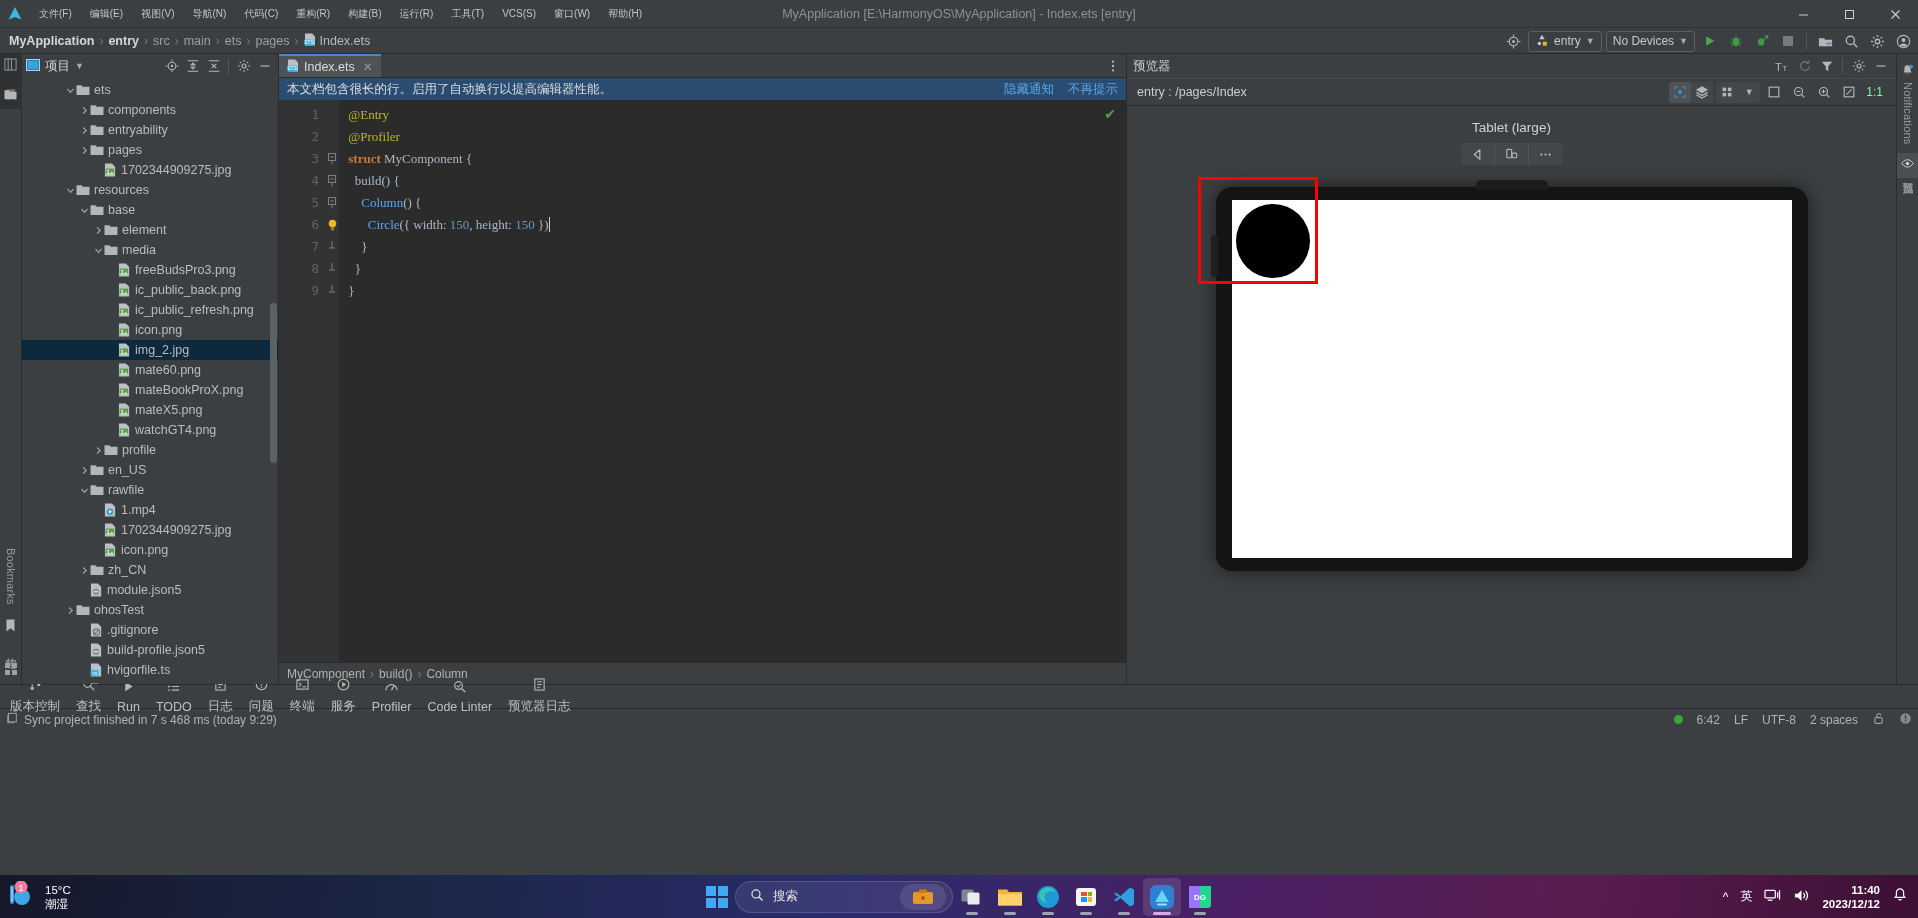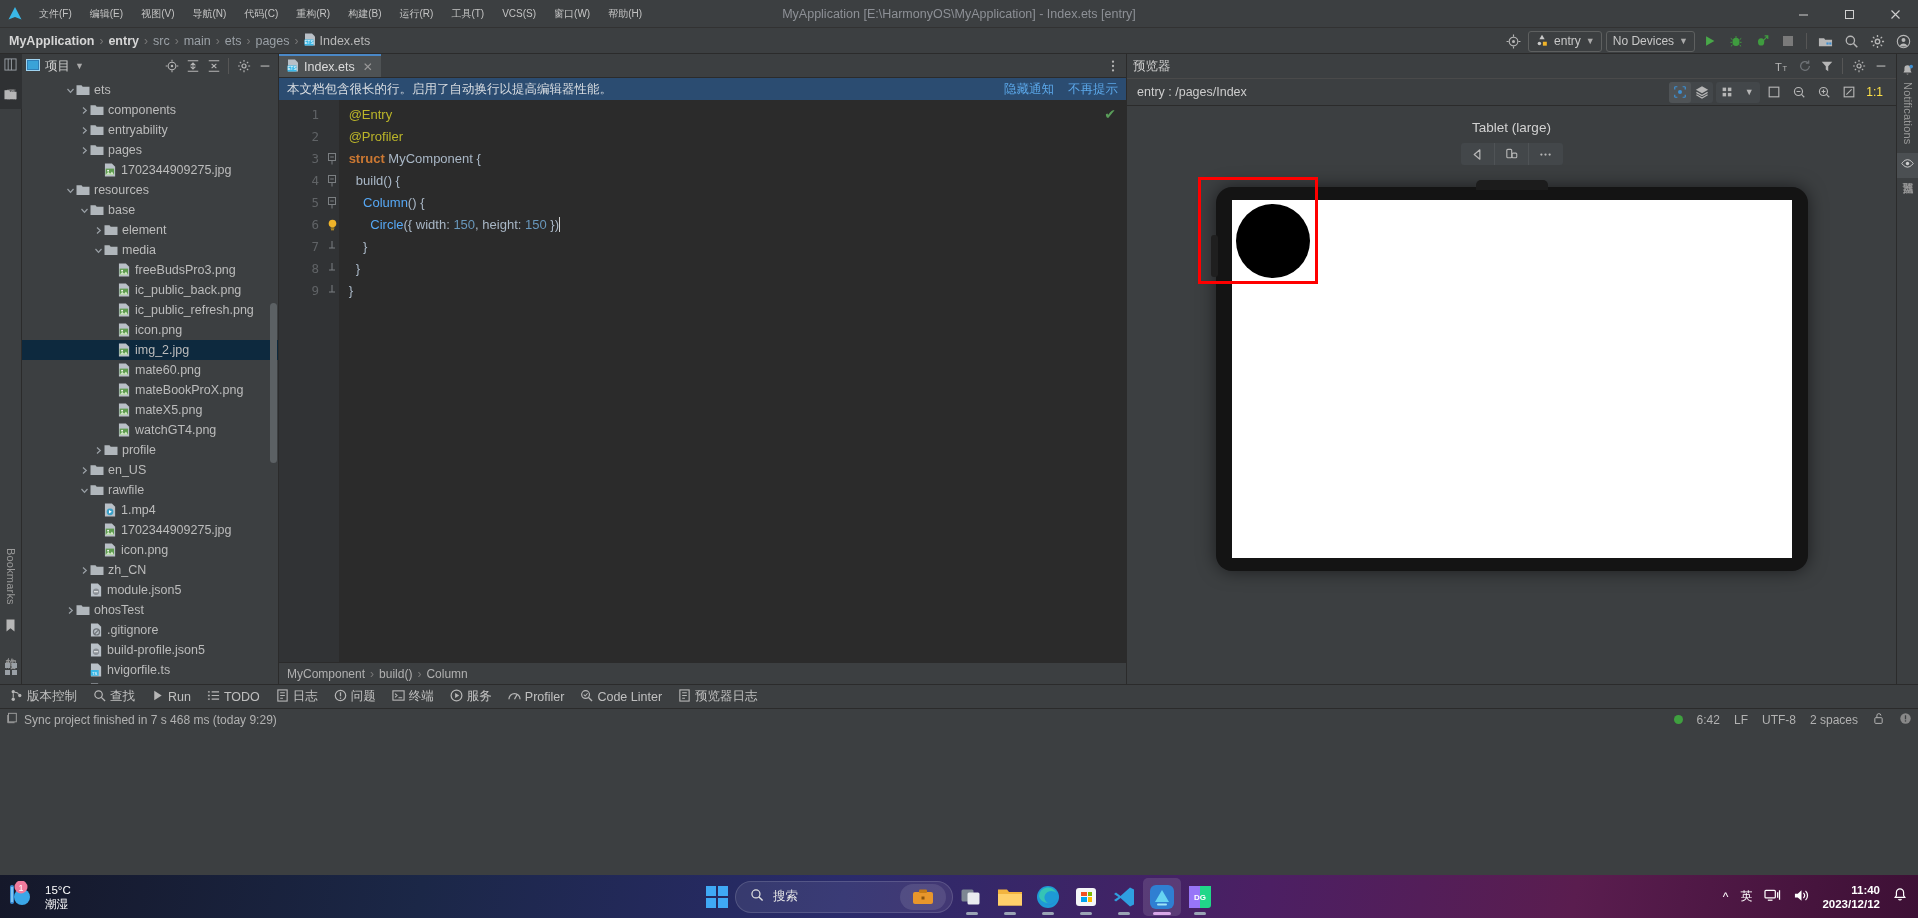--- a/index.html
+++ b/index.html
@@ -91,21 +91,21 @@
     font-size:12.5px; color:#d9dde1; position:relative;
   }
   .notif-links { margin-left:auto; display:flex; gap:14px; }
   .notif-link { color:#5ba7e8; }
 
   .codearea { flex:1; display:flex; position:relative; background:#2b2b2b; overflow:hidden; }
   .gutter { width:46px; background:#313335; flex:none; padding-top:4px; text-align:right; }
   .gline { height:22px; line-height:22px; font-family:"DejaVu Sans Mono", monospace; font-size:12.5px; color:#606366; padding-right:6px; position:relative;}
   .foldcol { width:14px; background:#313335; flex:none; padding-top:4px;}
   .fold { height:22px; display:flex; align-items:center; justify-content:center; }
-  .code { flex:1; padding-top:4px; font-family:Liberation Sans, sans-serif; font-size:13px; line-height:22px; padding-left:6px; position:relative;}
+  .code { flex:1; padding-top:4px; font-family:Liberation Serif, serif; font-size:13px; line-height:22px; padding-left:6px; position:relative;}
   .cline { height:22px; white-space:pre; }
   .tok-ann { color:#bbb529; }
   .tok-kw { color:#cc7832; font-weight:bold; }
   .tok-type { color:#a9b7c6; }
   .tok-fn { color:#56a8f5; }
   .tok-num { color:#6897bb; }
   .tok-plain { color:#a9b7c6; }
   .caret { display:inline-block; width:1px; height:15px; background:#cfcfcf; vertical-align:-3px; }
   .check-ok { position:absolute; right:10px; top:6px; color:#5a9e5a; font-size:14px;}
 
@@ -151,21 +151,21 @@
   
   .rightstrip { width:22px; background:#3c3f41; border-left:1px solid #2b2b2b; display:flex; flex-direction:column; align-items:center; padding-top:6px; gap:4px;}
   .rs-item{ display:flex; flex-direction:column; align-items:center; gap:2px; padding:4px 0; width:22px;}
   .rs-item.active{ background:#4b4f52; }
 
   
   .toolwinbar {
     height:24px; background:#3c3f41; display:flex; align-items:center; gap:0px;
     border-top:1px solid #2b2b2b; padding-left:2px;
   }
-  .tw-item { display:flex; align-items:center; gap:4px; padding:8px 8px; font-size:12.5px; color:#c0c0c0; border-radius:3px;}
+  .tw-item { display:flex; align-items:center; gap:4px; padding:8px 8px; font-size:12.5px; color:#c0c0c0; border-radius:3px;flex-direction:column;}
 
   
   .statusbar { height:22px; background:#3c3f41; display:flex; align-items:center; padding:0 6px; font-size:12px; color:#b2b2b2; border-top:1px solid #2b2b2b;}
   .sb-left{ display:flex; align-items:center; gap:6px;}
   .sb-right{ margin-left:auto; display:flex; align-items:center; gap:14px;}
   .sb-dot{ width:9px;height:9px;border-radius:50%; background:#3fa03f;}
 
   
   .taskbar {
     position:absolute; bottom:0; left:0; width:1918px; height:43px;
@@ -997,21 +997,21 @@
                 <circle cx="7.4" cy="7.4" r="4.6" fill="none" stroke="#b6b6b6" stroke-width="1.3"></circle>
                 <path d="M5.2 7.4h4.4M7.4 5.2v4.4M10.8 10.8L14 14" stroke="#b6b6b6" stroke-width="1.3"></path>
               </svg>
           </span>
           <span class="pv-gbtn">
             <svg width="14" height="14" viewBox="0 0 16 16">
                 <rect x="2.5" y="2.5" width="11" height="11" fill="none" stroke="#b6b6b6" stroke-width="1.3"></rect>
                 <path d="M5 11L11 5" stroke="#b6b6b6" stroke-width="1.2"></path>
               </svg>
           </span>
-          <span class="pv-gbtn" style="width:auto;padding:0 3px;font-size:12px;color:#fde047;">1:1</span>
+          <span class="pv-gbtn" style="width:auto;padding:0 3px;font-size:12px;color:#86efac;">1:1</span>
         </div>
       </div>
 
       <div class="pv-body">
         <div class="pv-device-label">Tablet (large)</div>
         <div class="pv-seg">
           <div class="pv-seg-btn">
             <svg width="15" height="15" viewBox="0 0 16 16">
                 <path d="M10.5 3L4.5 8l6 5z" fill="none" stroke="#b6b6b6" stroke-width="1.3" stroke-linejoin="round"></path>
               </svg>

